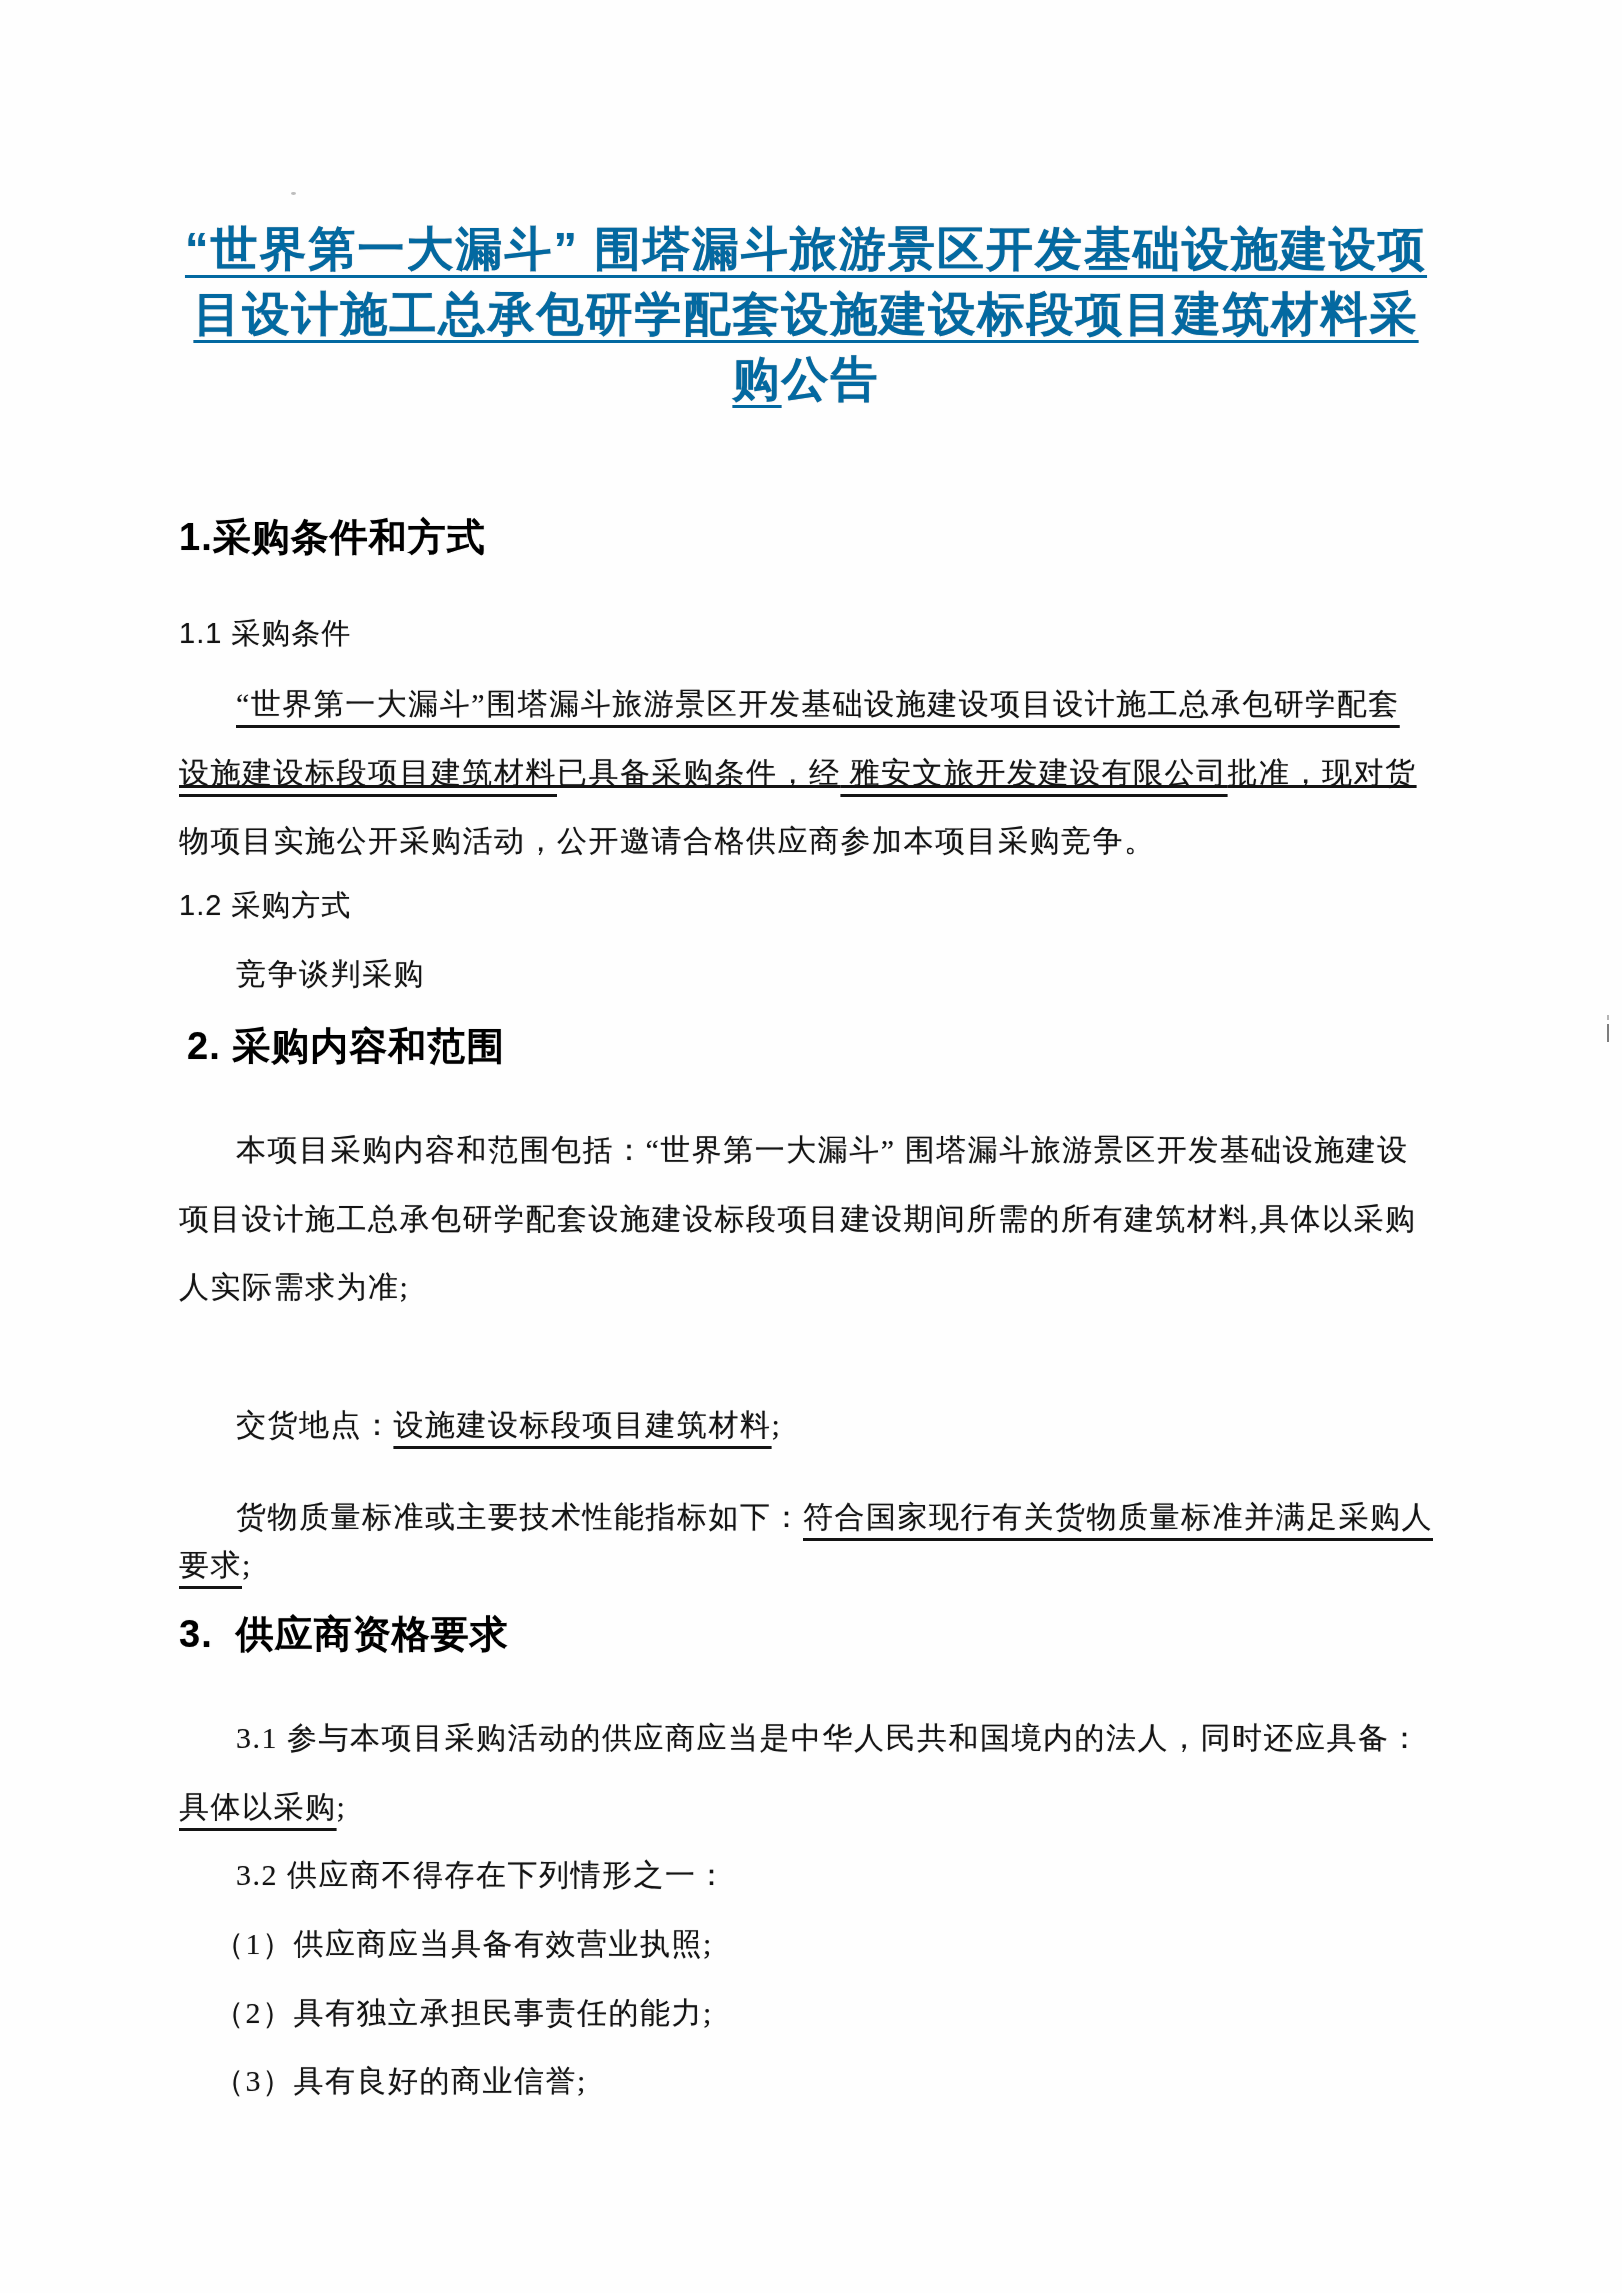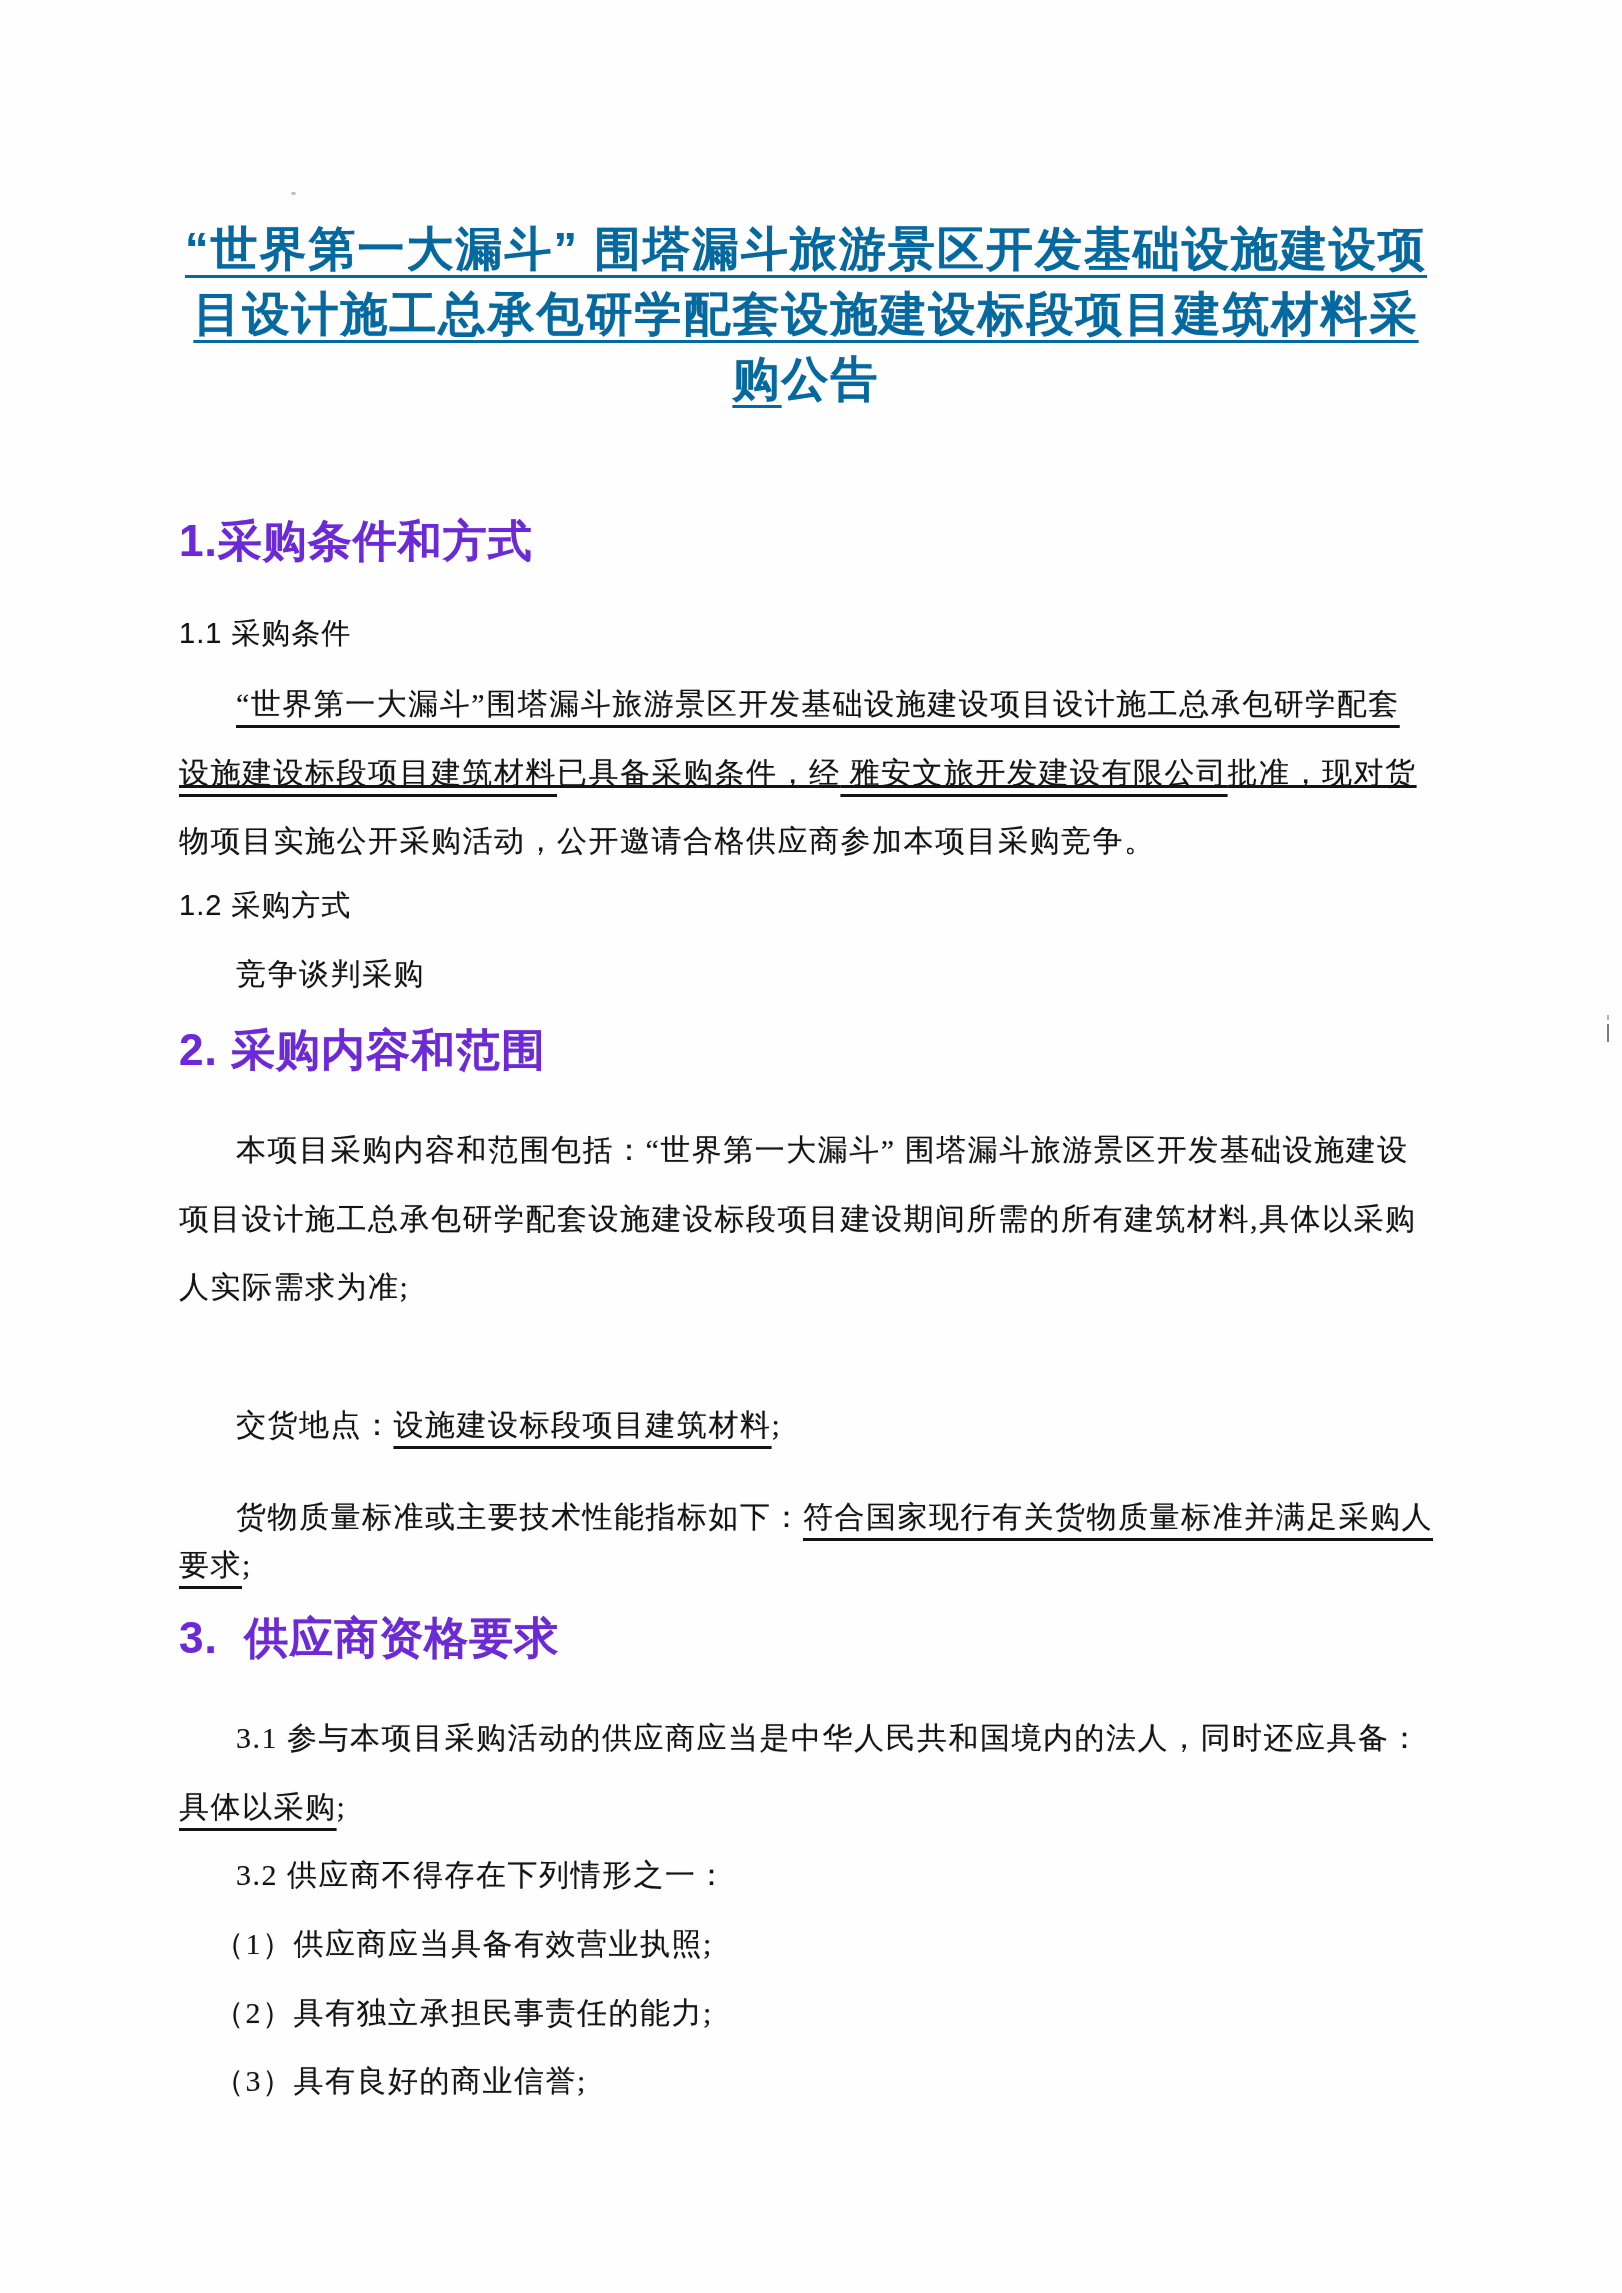--- a/index.html
+++ b/index.html
@@ -32,26 +32,26 @@
     color: #0369a1;
   }
   .t1 { top: 218px; }
   .t2 { top: 283px; }
   .t3 { top: 348px; }
   .tu { text-decoration: underline; text-decoration-thickness: 3.4px; text-underline-offset: 9.8px; }
   
   .h1 {
     font-family: "Liberation Sans", sans-serif;
     font-weight: 700;
-    font-size: 44px;
+    font-size: 38px;
     letter-spacing: 1px;
-    color: #6d28d9;
+    color: #000000;
   }
   .sec1 { top: 512px; }
-  .sec2 { top: 1021px; }
+  .sec2 { top: 1021px; margin-left: 8px; }
   .sec3 { top: 1609px; }
   
   .sub {
     font-family: "Liberation Sans", sans-serif;
     font-weight: 400;
     font-size: 29px;
     letter-spacing: 1px;
   }
   .sub1 { top: 614px; }
   .sub2 { top: 886px; }

